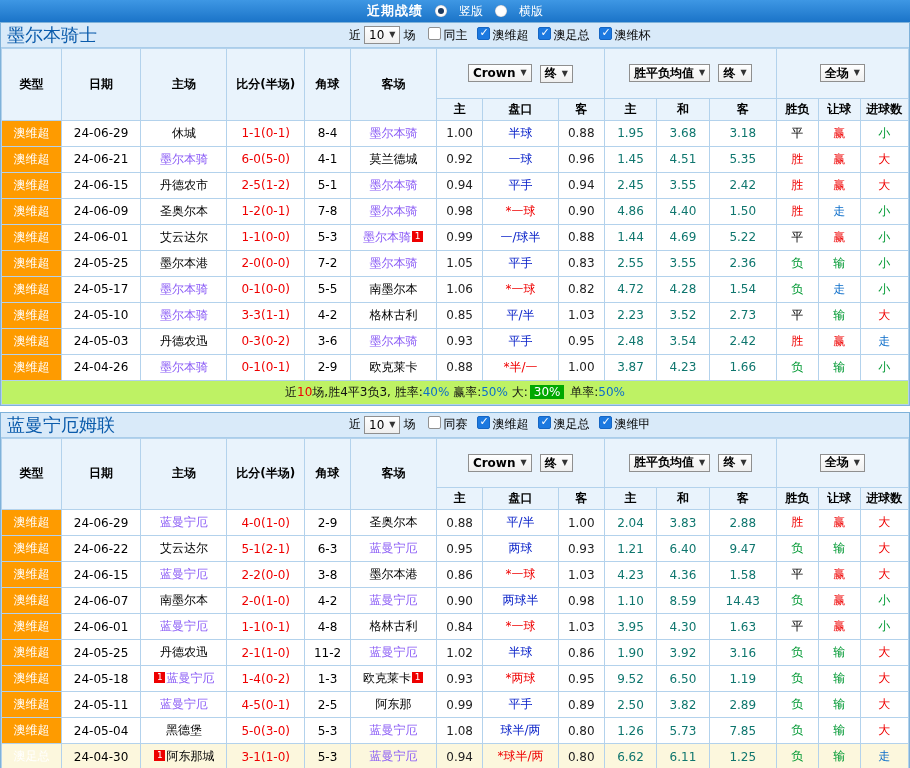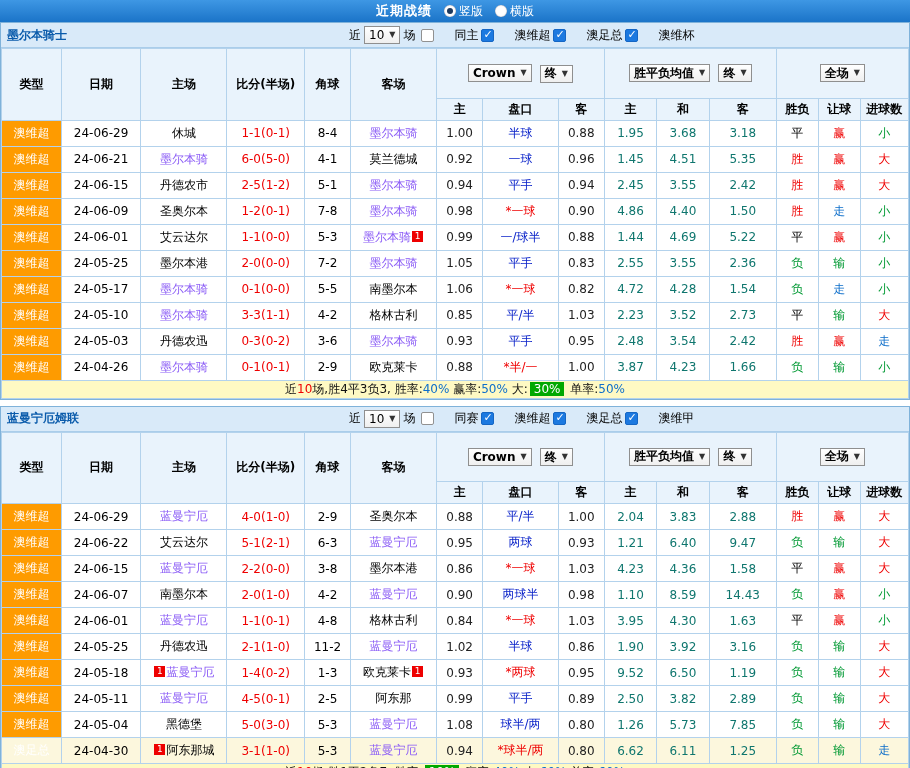--- a/index.html
+++ b/index.html
@@ -2,39 +2,39 @@
 <html><head>
 <meta charset="utf-8">
 <style>
   *{box-sizing:border-box;margin:0;padding:0}
   body{width:910px;margin:0 auto;background:#fff;color:#000;
        font-family:"DejaVu Sans","Liberation Sans",sans-serif;font-size:12px}
   
   .topbar{height:22px;background:linear-gradient(180deg,#3e97e4,#1b74c8);
           display:flex;align-items:center;justify-content:center;gap:12px}
   .topbar-title{color:#fff;font-weight:bold;font-size:13px;letter-spacing:1px}
-  .radio-opt{display:inline-flex;align-items:center;gap:3px;color:#fff;cursor:pointer}
+  .radio-opt{display:inline-flex;align-items:center;gap:12px;color:#fff;cursor:pointer}
   .radio{width:12px;height:12px;border-radius:50%;background:#fff;position:relative;
          display:inline-block;box-shadow:inset 0 0 1px #667}
   .radio.on::after{content:"";position:absolute;left:3px;top:3px;width:6px;height:6px;
          border-radius:50%;background:#1d3a5f}
   
   .section{border:1px solid #7fb2da}
   .section1{margin-bottom:6px}
   .sec-header{height:25px;background:#d9eaf9;display:flex;align-items:center;
               border-bottom:1px solid #aacdea}
-  .team-name{flex:0 0 348px;padding-left:6px;color:#0a5bab;font-weight:bold;
-             font-size:12px;cursor:pointer}
+  .team-name{flex:0 0 348px;padding-left:6px;color:#0a5bab;font-weight:normal;
+             font-size:18px;cursor:pointer}
   .controls{display:flex;align-items:center;gap:3px}
   .lbl{color:#000}
   .sel{display:inline-flex;align-items:center;gap:5px;border:1px solid #8f8f8f;
        background:linear-gradient(#fff,#efefef);padding:1px 4px;height:18px;cursor:pointer}
   .sel .arr{font-size:8px;line-height:1;color:#333}
   .filters{display:inline-flex;align-items:center}
-  .cb-opt{display:inline-flex;align-items:center;gap:20px;cursor:pointer;margin-left:3px}
+  .cb-opt{display:inline-flex;align-items:flex-start;gap:2px;cursor:pointer;margin-left:10px}
   .cb{width:13px;height:13px;border:1px solid #919191;border-radius:2px;background:#fff;
       position:relative;display:inline-block}
   .cb.on{background:#1c79e0;border-color:#1566c4}
   .cb.on::after{content:"\2713";position:absolute;color:#fff;font-size:11px;left:1px;top:-2px;font-weight:bold}
   
   table.grid{width:100%;border-collapse:collapse;table-layout:fixed}
   .grid th,.grid td{border:1px solid #b3d2ec;text-align:center;white-space:nowrap;
       overflow:hidden;padding:0 1px}
   .grid thead th{background:#e9f3fc;height:22px;font-weight:bold;font-size:12px}
   .grid thead tr:first-child th{height:26px}
@@ -50,21 +50,21 @@
   td.pan.pr{color:#ef0000}
   td.avg{color:#0f766e}
   td.res.r{color:#ef0000}
   td.res.g{color:#009933}
   td.res.b{color:#0d6eca}
   td.res.k{color:#000}
   td.team .team-link{cursor:pointer}
   .tg{color:#8b5cf6}
   .badge1{display:inline-block;background:#ee0000;color:#fff;width:11px;height:11px;
       line-height:11px;font-size:9px;text-align:center;vertical-align:2px;margin:0 1px}
-  tfoot td.footer-cell{height:18px;background:#fef9c3}
+  tfoot td.footer-cell{height:24px;background:#bef264}
   .f-k{color:#111}
   .f-r{color:#ef0000}
   .f-b{color:#0d6eca}
   .f-g{background:#00a800;color:#fff;padding:0 4px;margin:0 2px}
 </style>
 </head>
 <body>
 
 <div class="topbar">
   <span class="topbar-title">近期战绩</span>

